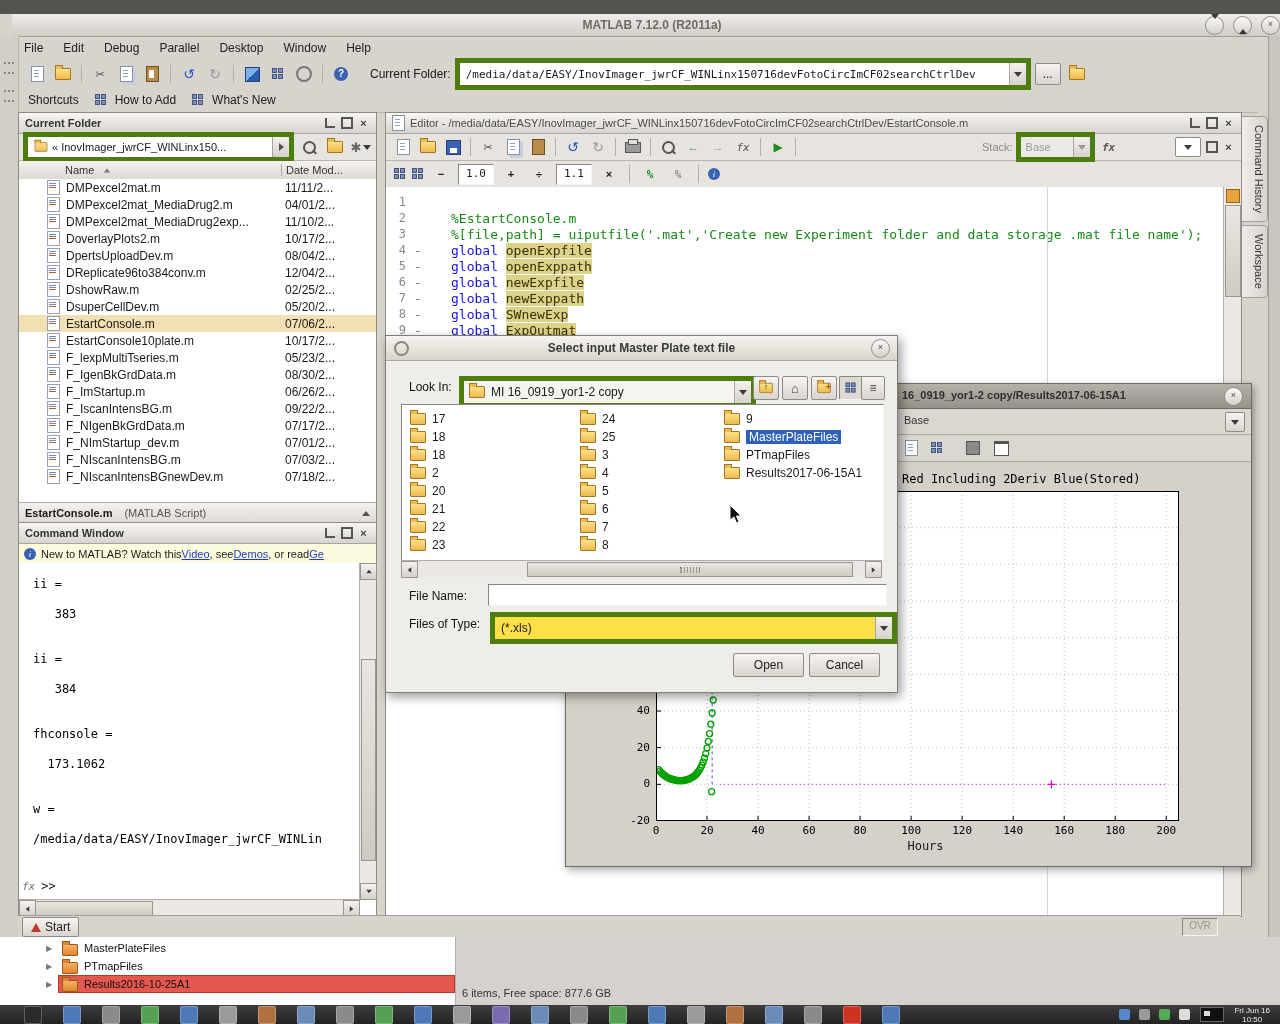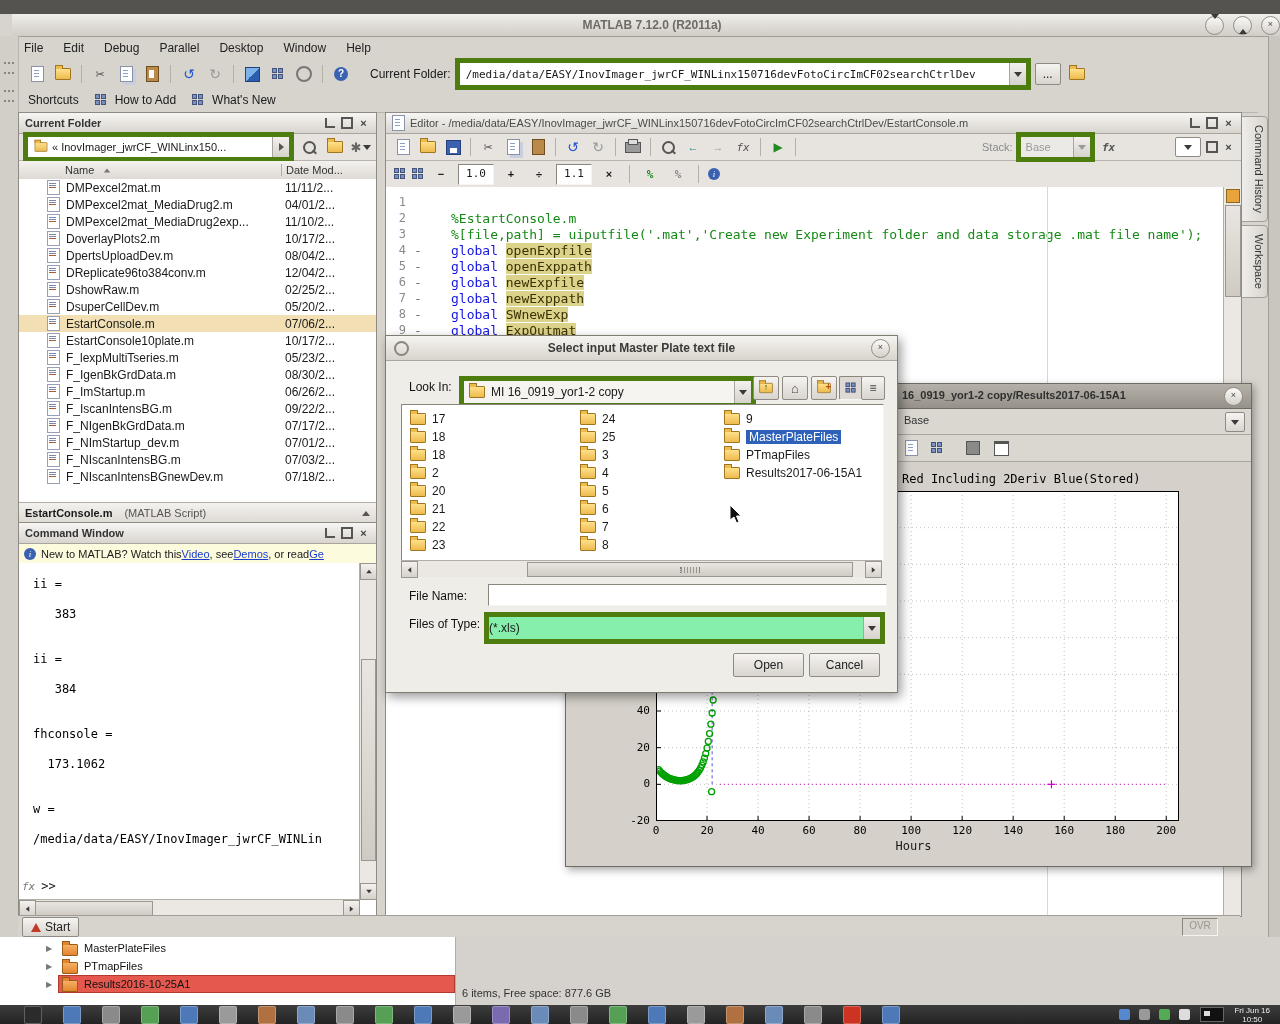--- a/index.html
+++ b/index.html
@@ -639,21 +639,21 @@
         <line x1="0" y1="256.6666666666667" x2="5" y2="256.6666666666667" stroke="#000" stroke-width="1"></line>
         <line x1="0" y1="220" x2="5" y2="220" stroke="#000" stroke-width="1"></line>
         <line x1="0" y1="183.33333333333334" x2="5" y2="183.33333333333334" stroke="#000" stroke-width="1"></line>
         <line x1="0" y1="146.66666666666666" x2="5" y2="146.66666666666666" stroke="#000" stroke-width="1"></line>
         <line x1="0" y1="110" x2="5" y2="110" stroke="#000" stroke-width="1"></line>
         <line x1="0" y1="73.33333333333331" x2="5" y2="73.33333333333331" stroke="#000" stroke-width="1"></line>
         <line x1="0" y1="36.666666666666686" x2="5" y2="36.666666666666686" stroke="#000" stroke-width="1"></line>
         <line x1="0" y1="0" x2="5" y2="0" stroke="#000" stroke-width="1"></line>
         <rect x="0.5" y="0.5" width="522" height="329" fill="none" stroke="#000"></rect>
       </svg>
-    <div class="mono" style="position:absolute;left:86px;top:455px;width:523px;text-align:center;font-size:12px">Hours</div>
+    <div class="mono" style="position:absolute;left:98px;top:455px;width:523px;text-align:center;font-size:12px">Hours</div>
   <span class="xtick" style="left: 72px; top: 440px;">0</span>
       <span class="xtick" style="left: 123.024px; top: 440px;">20</span>
       <span class="xtick" style="left: 174.049px; top: 440px;">40</span>
       <span class="xtick" style="left: 225.073px; top: 440px;">60</span>
       <span class="xtick" style="left: 276.098px; top: 440px;">80</span>
       <span class="xtick" style="left: 327.122px; top: 440px;">100</span>
       <span class="xtick" style="left: 378.146px; top: 440px;">120</span>
       <span class="xtick" style="left: 429.171px; top: 440px;">140</span>
       <span class="xtick" style="left: 480.195px; top: 440px;">160</span>
       <span class="xtick" style="left: 531.22px; top: 440px;">180</span>
@@ -800,21 +800,21 @@
       <span class="sbtn" style="right:0;top:0">
           <span class="tri-r" style="transform:scale(.7)"></span>
         </span>
       <div class="sthumb" style="left:126px;top:1px;width:324px;height:13px;display:flex;align-items:center;justify-content:center">
         <span style="width:18px;height:6px;border-left:1px dotted #777;border-right:1px dotted #777;background:repeating-linear-gradient(90deg,#9a958e 0 1px,transparent 1px 3px)"></span>
       </div>
     </div>
     <span class="dlabel" style="position:absolute;left:23px;top:253px">File Name:</span>
     <input class="sunken" style="position: absolute; left: 102px; top: 248px; width: 389px; height: 20px; font: 12px &quot;Liberation Sans&quot;, sans-serif; padding: 0px 4px; outline: none;" value="">
     <span class="dlabel" style="position:absolute;left:23px;top:281px">Files of Type:</span>
-    <span class="combo" style="position:absolute;left:98px;top:276px;width:391px;height:22px;background:#86efac">
+    <span class="combo" style="position:absolute;left:104px;top:276px;width:391px;height:22px;padding-left:6px;background:#fde047">
       <span style="font-size:12px">(*.xls)</span>
       <span class="cbx">
           <span class="tri-d"></span>
         </span>
     </span>
     <span class="btn" style="position:absolute;left:347px;top:317px;width:69px;height:22px">Open</span>
     <span class="btn" style="position:absolute;left:423px;top:317px;width:69px;height:22px">Cancel</span>
   </div>
 
   <div class="abs" style="left:0;top:937px;width:1280px;height:68px;background:#d5d2cd">

